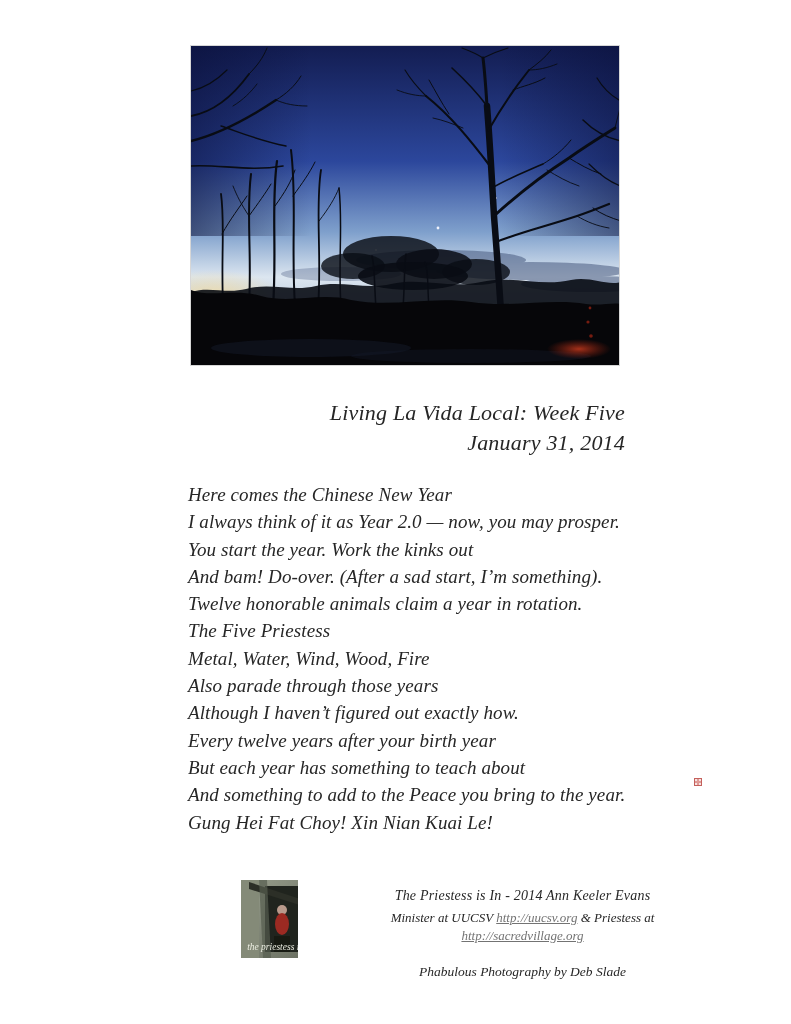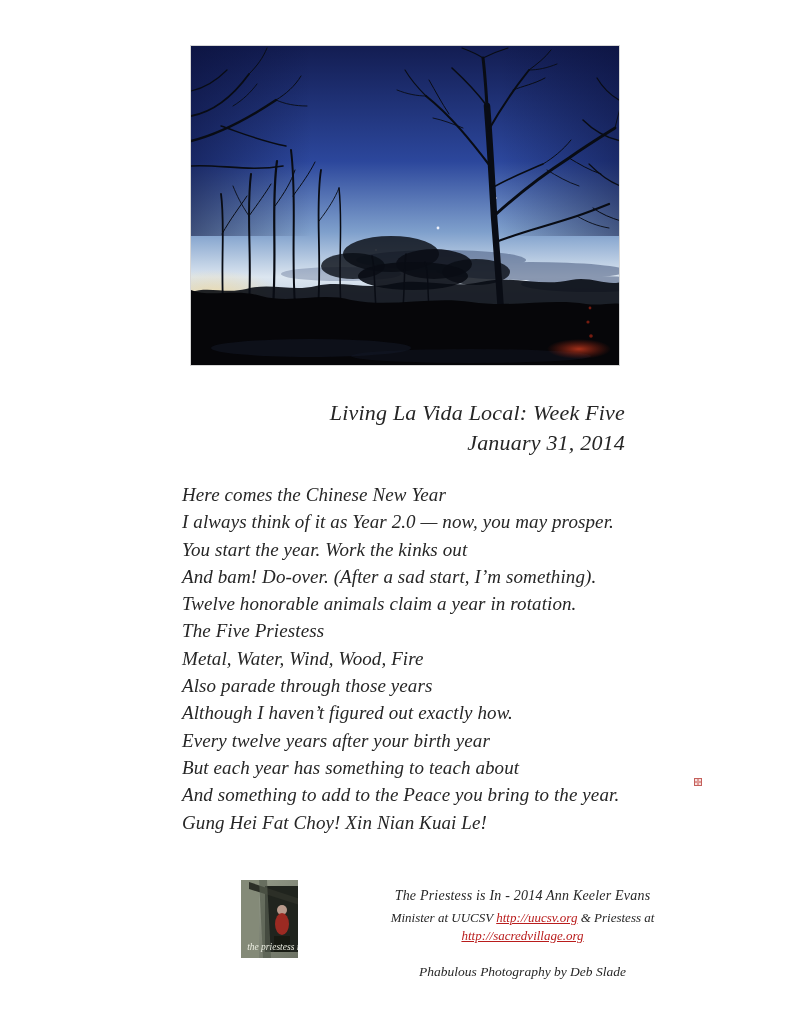--- a/index.html
+++ b/index.html
@@ -29,21 +29,21 @@
     left: 185px;
     top: 398px;
     width: 440px;
     text-align: right;
     font-size: 22px;
     line-height: 30px;
     letter-spacing: 0.2px;
   }
   .poem {
     position: absolute;
-    left: 182px;
+    left: 188px;
     top: 481px;
     width: 470px;
     font-size: 19px;
     line-height: 27.3px;
     letter-spacing: 0.1px;
   }
   .poem-line { white-space: nowrap; }
   .red-glyph {
     position: absolute;
     left: 694px;
@@ -66,21 +66,21 @@
   }
   .footer-text {
     position: absolute;
     left: 330px;
     top: 886px;
     width: 385px;
     text-align: center;
   }
   .footer-byline { font-size: 14px; line-height: 20px; letter-spacing: 0.2px; }
   .footer-links { font-size: 13px; line-height: 18px; margin-top: 3px; }
-  .footer-links a { color: #b91c1c; text-decoration: underline; }
+  .footer-links a { color: #737373; text-decoration: underline; }
   .footer-credit { font-size: 13.5px; line-height: 18px; margin-top: 18px; }
 </style>
 </head>
 <body>
 
 <div class="page">
 
   <div class="photo-frame">
     <svg width="430" height="321" viewBox="0 0 430 321" xmlns="http://www.w3.org/2000/svg">
       <defs>

